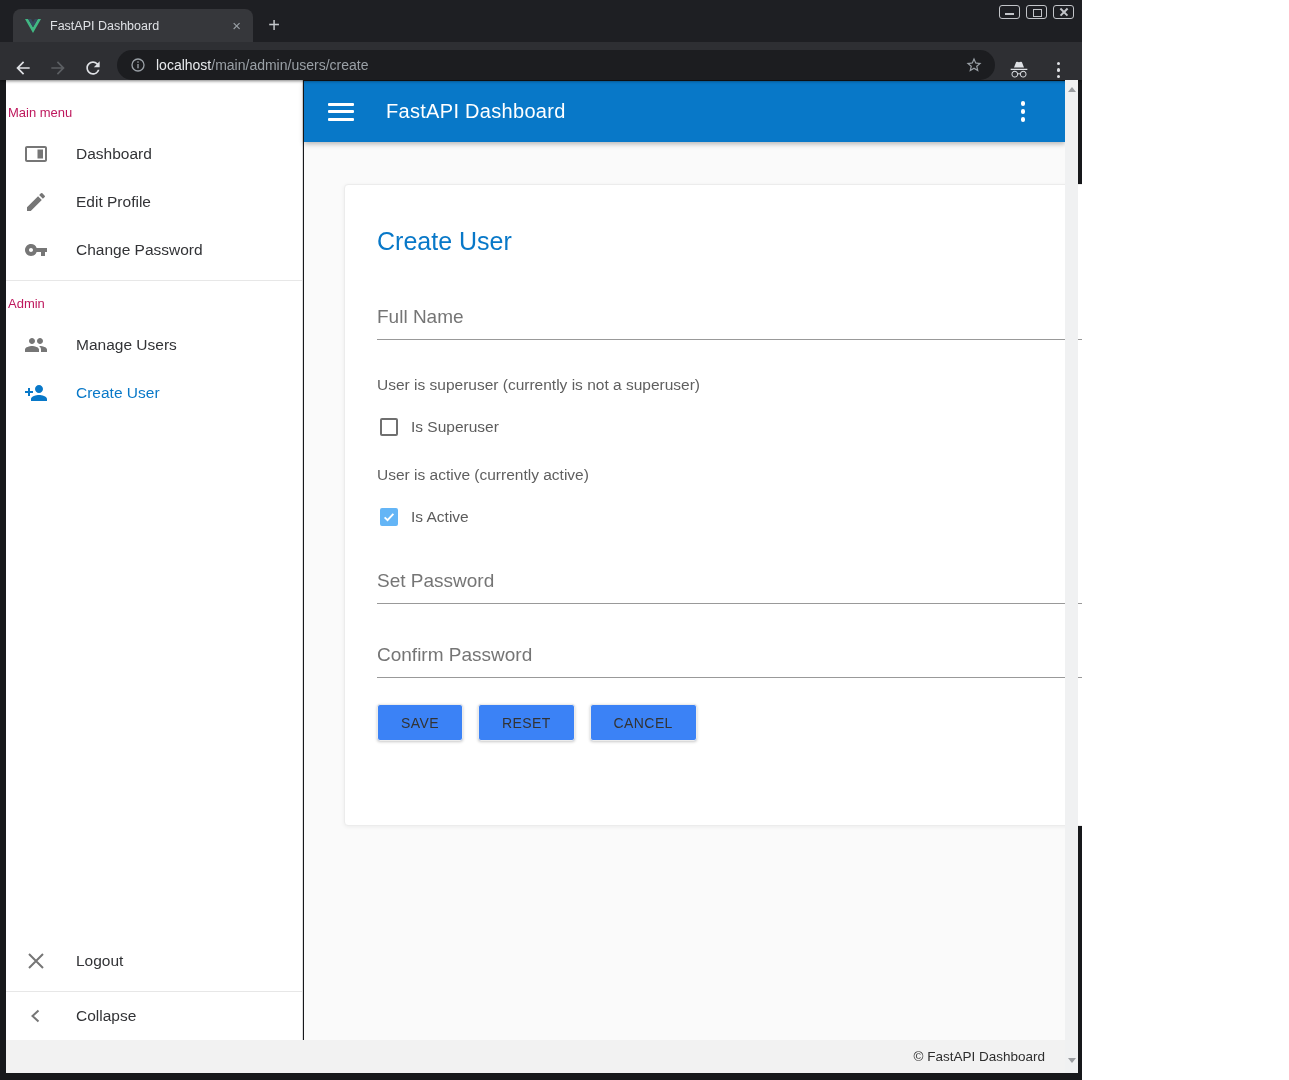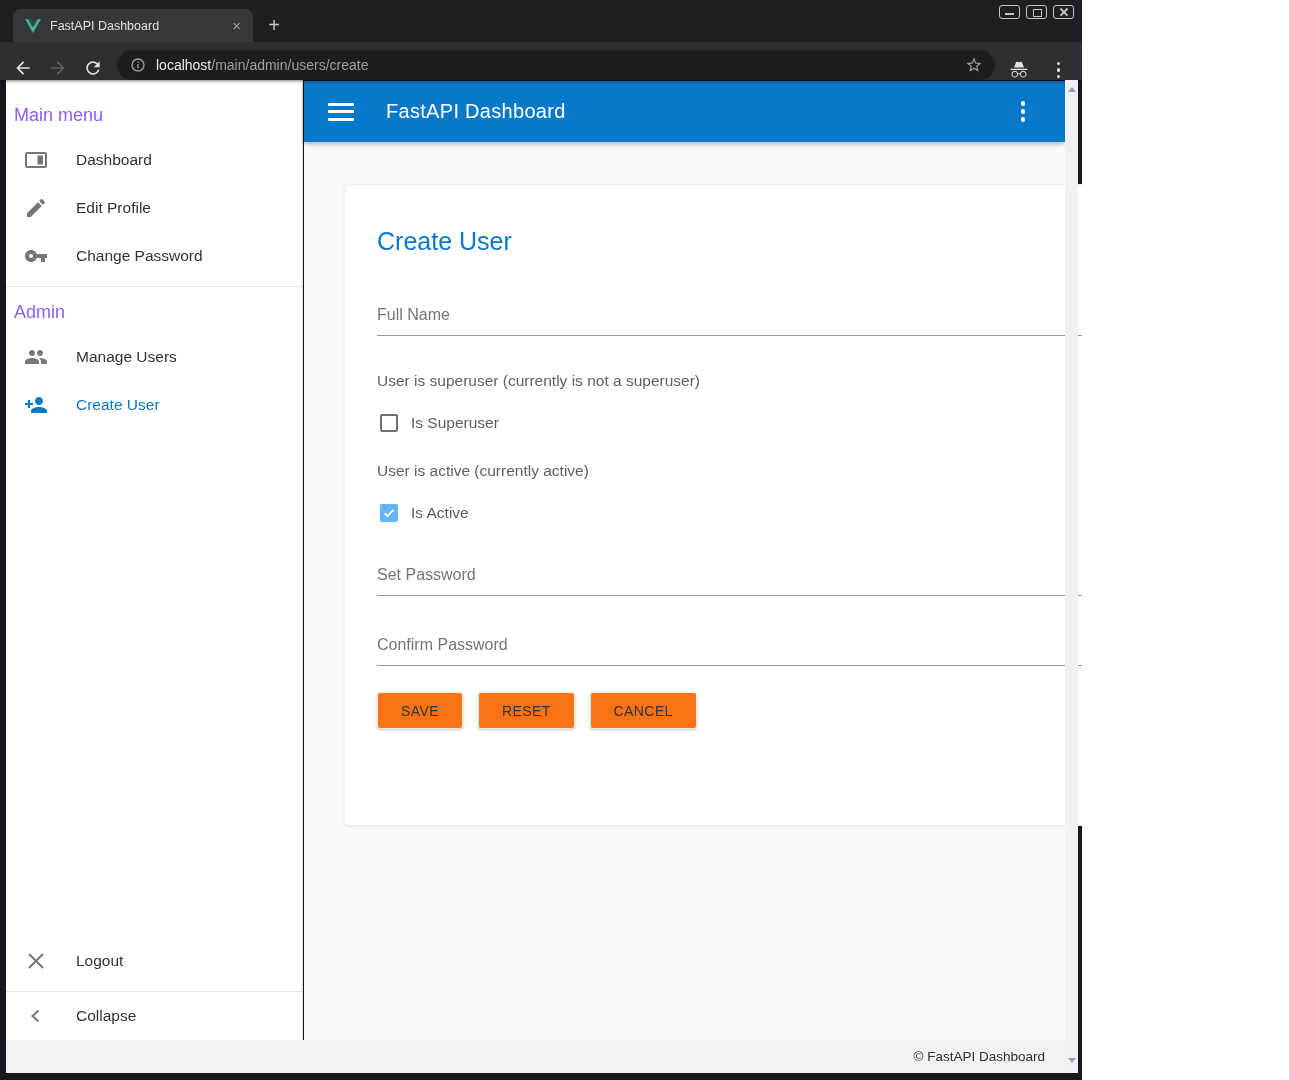--- a/index.html
+++ b/index.html
@@ -37,21 +37,21 @@
   .url .path { color:#9aa0a6; }
   .omnibox .star { width:18px; height:18px; }
   .chrome-right { display:flex; align-items:center; gap:20px; margin-right:14px; }
   .chrome-right svg { width:20px; height:20px; }
   .kebab-b { display:inline-flex; flex-direction:column; gap:3px; padding:2px 8px; }
   .kebab-b i { width:3.5px; height:3.5px; border-radius:50%; background:#dfe1e5; }
 
   
   .sidebar { position:absolute; left:6px; top:80px; width:297px; bottom:40px; background:#ffffff;
              border-right:1px solid #dcdcdc; display:flex; flex-direction:column; z-index:10; }
-  .section-label { font-size:18px; color:#8b5cf6; margin:25px 0 10px 8px; }
+  .section-label { font-size:13px; color:#be185d; margin:25px 0 10px 2px; }
   .section-label.admin { margin-top:15px; }
   .side-item { height:48px; display:flex; align-items:center; padding-left:18px; cursor:default; }
   .side-item .s-icon { width:24px; height:24px; color:#767676; flex:0 0 24px; }
   .side-item .s-icon svg { width:24px; height:24px; }
   .side-item .s-label { margin-left:28px; font-size:15.5px; color:#323336; }
   .side-item.active .s-icon { color:#0878c8; }
   .side-item.active .s-label { color:#0878c8; }
   .side-divider { border-top:1px solid #e7e7e7; margin:6px 0 0; }
   .side-spacer { flex:1; }
 
@@ -63,31 +63,31 @@
   .kebab-w { display:flex; flex-direction:column; gap:3.5px; margin-right:34px; padding:2px 6px; }
   .kebab-w i { width:4.5px; height:4.5px; border-radius:50%; background:#ffffff; }
 
   .content { position:absolute; left:304px; top:142px; right:17px; bottom:40px; background:#fafafa; }
   .card { position:absolute; left:40px; top:42px; width:887px; height:642px; background:#ffffff;
           border:1px solid #ececec; border-radius:4px; box-shadow:0 1px 4px rgba(0,0,0,.06);
           padding:42px 32px 0; }
   .card h1 { font-size:25px; font-weight:500; color:#0878c8; margin:0 0 46px; }
   .m-input { border-bottom:1px solid #999999; margin-bottom:36px; }
   .m-input input { width:100%; border:none; outline:none; background:transparent; font-family:"Liberation Sans",sans-serif;
-                   font-size:16px; color:#222; padding:4px 0 11px; }
+                   font-size:19px; color:#222; padding:4px 0 11px; }
   .m-input input::placeholder { color:#757575; opacity:1; }
   .hint { font-size:15.5px; color:#5f5f5f; margin-top:24px; }
   .cb-row { display:flex; align-items:center; margin:24px 0 0 3px; }
   .cb-box { width:18px; height:18px; border:2px solid #6f6f6f; border-radius:2px; background:#fff; }
   .cb-box.checked { border-color:#64b5f6; background:#64b5f6; display:flex; align-items:center; justify-content:center; }
   .cb-box svg { width:14px; height:14px; }
   .cb-label { margin-left:13px; font-size:15.5px; color:#5c5c5c; }
   .gap-lg { margin-top:40px; }
   .btn-row { display:flex; gap:15px; margin-top:26px; }
-  .btn { height:37px; padding:0 23px; background:#f97316; border:1px solid #ececec; border-radius:3px;
+  .btn { height:37px; padding:0 23px; background:#3b82f6; border:1px solid #ececec; border-radius:3px;
          box-shadow:0 1px 3px rgba(0,0,0,.22); font-family:"Liberation Sans",sans-serif;
          font-size:14px; font-weight:500; letter-spacing:.4px; color:#333; }
 
   .page-footer { position:absolute; left:6px; right:17px; top:1040px; height:33px; background:#f2f2f2;
                  display:flex; align-items:center; justify-content:flex-end; padding-right:20px;
                  font-size:13.5px; color:#2e2e2e; z-index:15; }
 
   .scrollbar { position:absolute; right:4px; top:80px; width:13px; bottom:7px; background:#f0f1f2; z-index:40; }
   .sb-arrow { position:absolute; left:50%; transform:translateX(-50%); width:0; height:0;
               border-left:4.5px solid transparent; border-right:4.5px solid transparent; }

